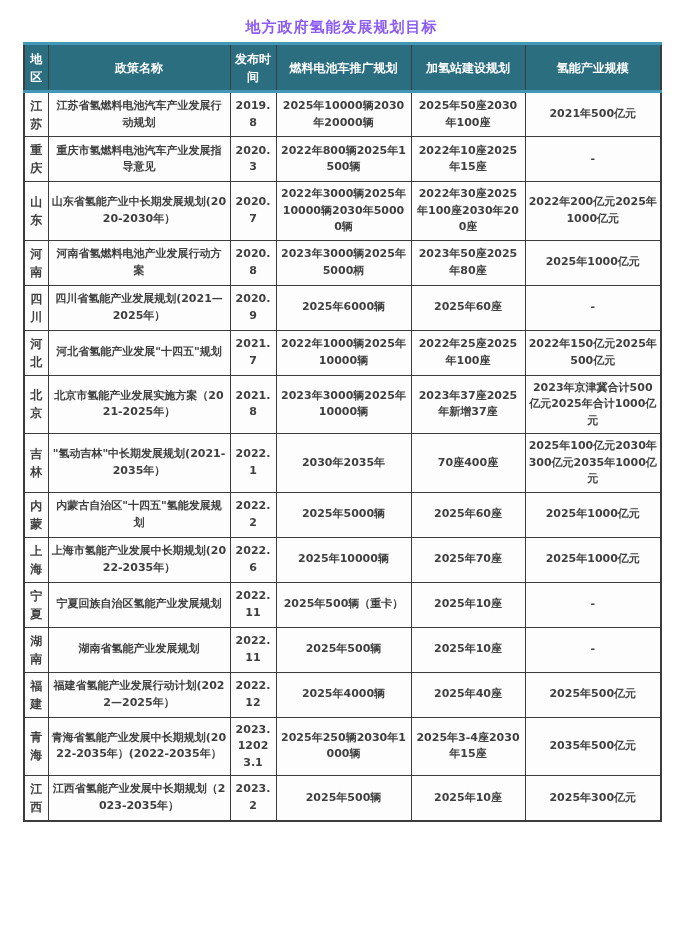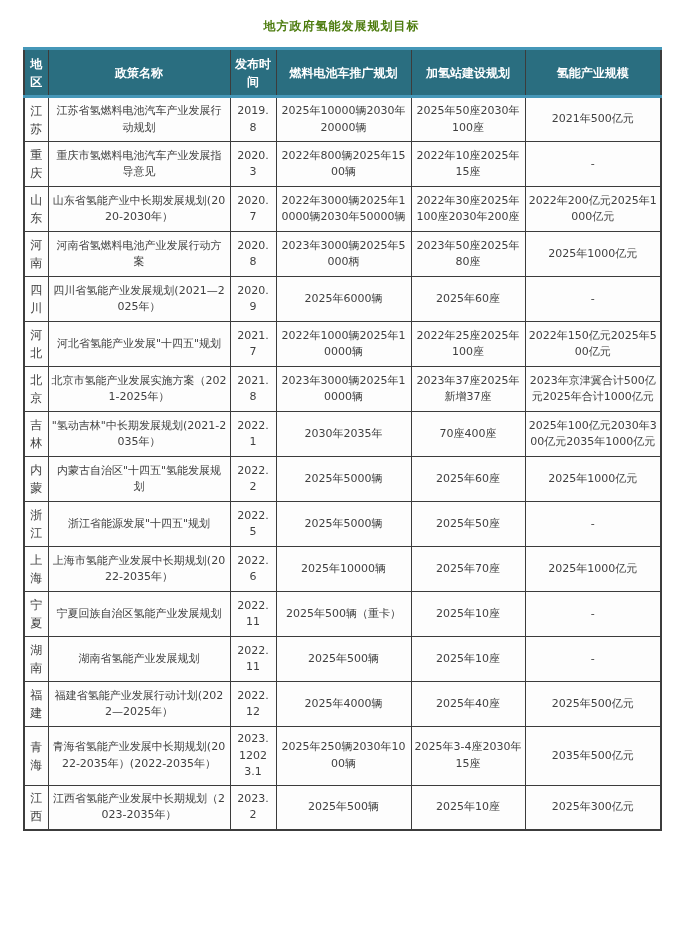--- a/index.html
+++ b/index.html
@@ -14,24 +14,24 @@
   *{box-sizing:border-box;margin:0;padding:0;}
   html,body{background:var(--page-bg);}
   body{
     width:682px;height:930px;overflow:hidden;
     font-family:"DejaVu Sans","Liberation Sans",sans-serif;
     color:var(--text);
   }
   .page{padding:18px 22px 10px 23px;}
   .title{
     text-align:center;
-    font-size:12px;
+    font-size:15px;
     font-weight:bold;
-    color:#4d7c0f;
-    margin-bottom:12px;
+    color:#8b5cf6;
+    margin-bottom:5px;
     letter-spacing:1px;
   }
   table.policy-table{
     width:637px;
     table-layout:fixed;
     border-collapse:collapse;
     border:2px solid var(--border);
   }
   col.c-region{width:24px;}
   col.c-policy{width:182px;}
@@ -49,21 +49,21 @@
   thead th{
     background:var(--header-bg);
     color:var(--header-text);
     font-size:12px;
     font-weight:bold;
     height:48px;
     padding:4px 2px;
     border-top:3px solid var(--header-accent);
     border-bottom:3px solid var(--header-accent);
   }
-  tbody tr{height:45px;}
+  tbody tr{height:45px;font-weight:bold;}
   tbody td{
     background:var(--cell-bg);
     font-size:11px;
     padding:4px 3px;
   }
   tbody td.region-cell{
     font-size:12px;
     padding:2px 1px;
   }
   tbody td.date-cell{white-space:pre-line;}
@@ -168,29 +168,20 @@
         <tr>
           <td class="region-cell">内蒙</td>
           <td class="policy-cell">内蒙古自治区"十四五"氢能发展规划</td>
           <td class="date-cell">2022.
 2</td>
           <td class="fcv-cell">2025年5000辆</td>
           <td class="station-cell">2025年60座</td>
           <td class="scale-cell">2025年1000亿元</td>
         </tr>
         <tr>
-          <td class="region-cell">浙江</td>
-          <td class="policy-cell">浙江省能源发展"十四五"规划</td>
-          <td class="date-cell">2022.
-5</td>
-          <td class="fcv-cell">2025年5000辆</td>
-          <td class="station-cell">2025年50座</td>
-          <td class="scale-cell">-</td>
-        </tr>
-        <tr>
           <td class="region-cell">上海</td>
           <td class="policy-cell">上海市氢能产业发展中长期规划(2022-2035年）</td>
           <td class="date-cell">2022.
 6</td>
           <td class="fcv-cell">2025年10000辆</td>
           <td class="station-cell">2025年70座</td>
           <td class="scale-cell">2025年1000亿元</td>
         </tr>
         <tr>
           <td class="region-cell">宁夏</td>

